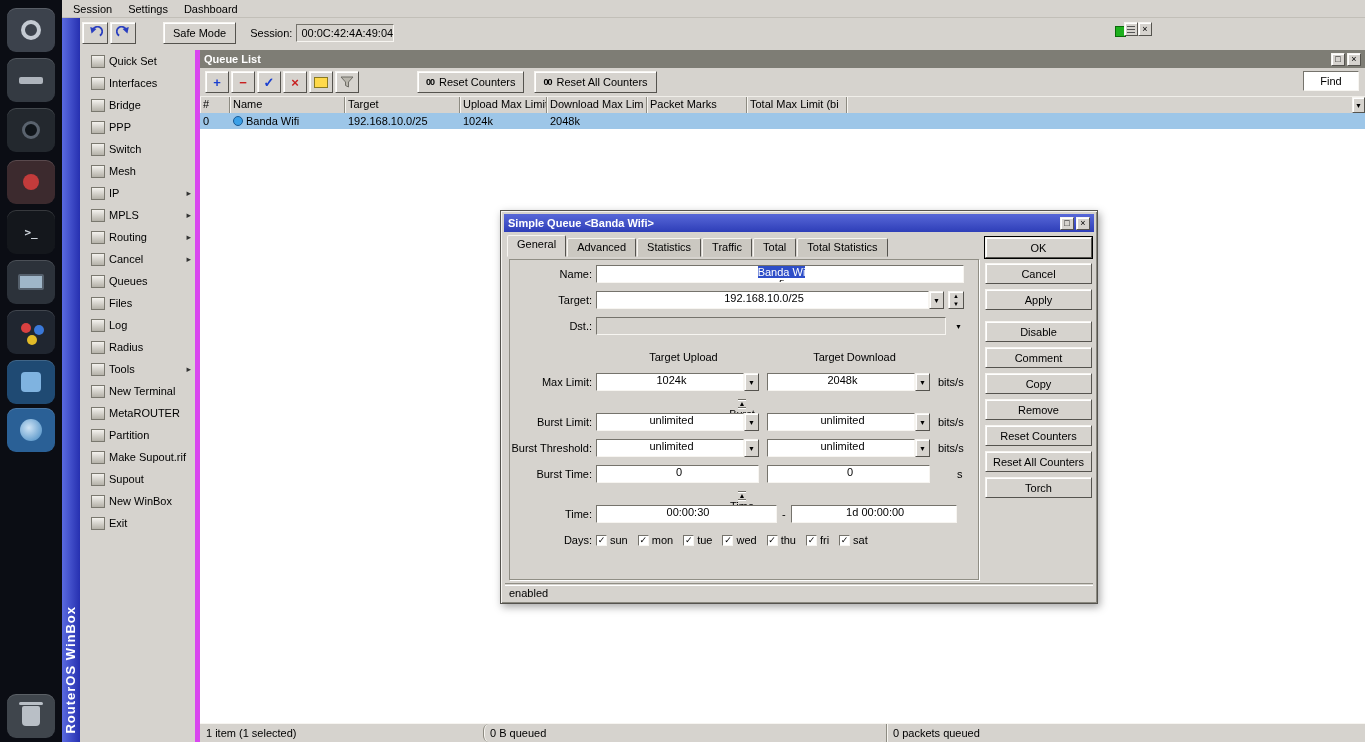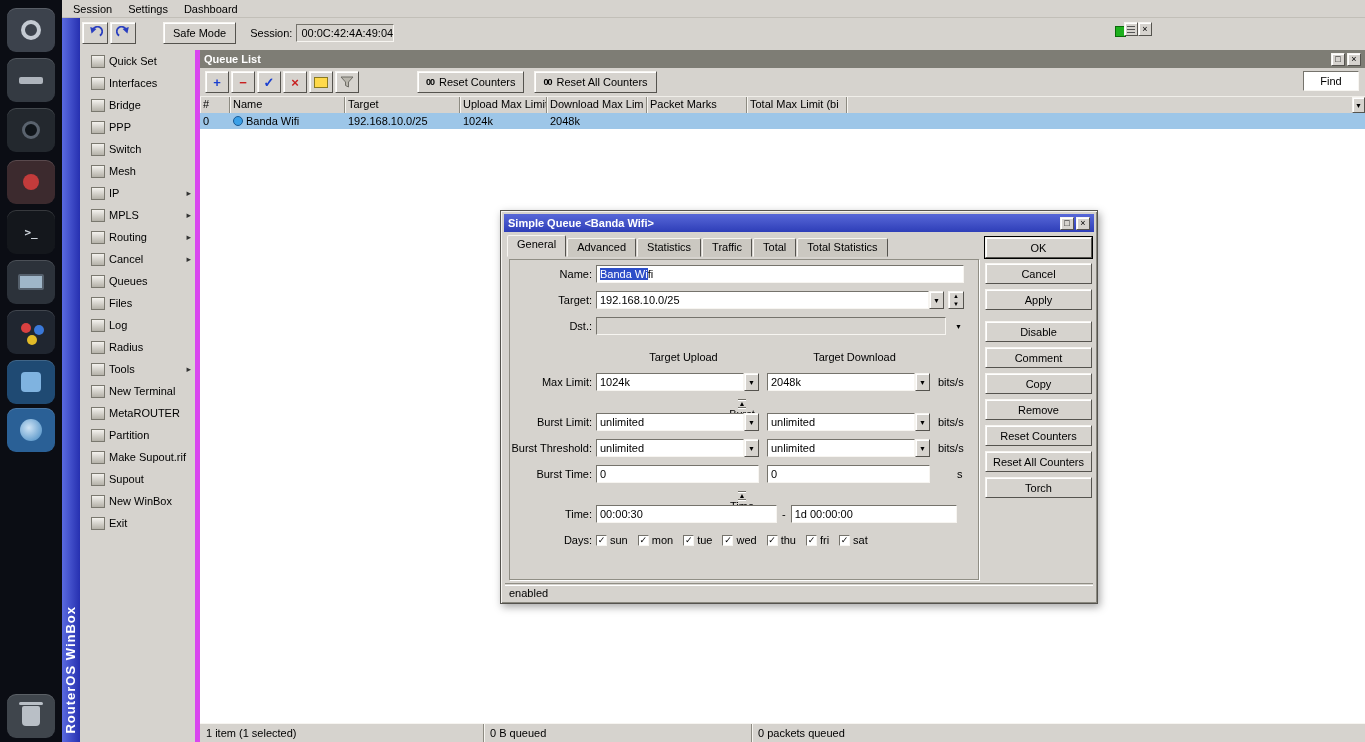--- a/index.html
+++ b/index.html
@@ -6,21 +6,21 @@
   html,body { width:1365px; height:742px; }
   body {
     font-family:"Liberation Sans", sans-serif;
     font-size:11px; color:#000;
     background:#d6d3ce;
     position:relative; overflow:hidden;
   }
 
   
   .btn3d { background:#d6d3ce; border:1px solid; border-color:#f7f5f1 #55534e #55534e #f7f5f1; box-shadow:inset 1px 1px 0 #fff; }
-  .sunken { border:1px solid; border-color:#75736c #f7f5f1 #f7f5f1 #75736c; background:#fff; }
+  .sunken { border:1px solid; border-color:#75736c #f7f5f1 #f7f5f1 #75736c; background:#fff;flex-direction:column; }
   .btn { display:flex; align-items:center; justify-content:center; cursor:default; }
 
   
   .desktop { position:absolute; left:0; top:0; width:62px; height:742px; background:#0b0d14; }
   .dicon { position:absolute; left:7px; width:48px; height:44px; border-radius:9px; display:flex; align-items:center; justify-content:center; box-shadow:inset 0 1px 0 rgba(255,255,255,.15); }
   .ic-ring { width:20px; height:20px; border:4px solid #c4cad2; border-radius:50%; }
   .ic-bar { width:24px; height:7px; background:#aeb4bc; border-radius:2px; }
   .ic-lens { width:18px; height:18px; background:#10151a; border:3px solid #5a636e; border-radius:50%; }
   .ic-red { width:16px; height:16px; background:#c23b3b; border-radius:50%; }
   .ic-term { font-family:"DejaVu Sans Mono", monospace; color:#cdd3da; font-size:11px; font-weight:bold; }
@@ -74,21 +74,21 @@
   .hcell { padding:1px 3px; border-right:1px solid #8d8b82; box-shadow:inset 1px 0 0 #f7f5f1; white-space:nowrap; overflow:hidden; }
   .hfill { flex:1; border-right:none; }
   .hdrop { width:13px; font-size:7px; display:flex; align-items:center; justify-content:center; }
   .col-num{width:30px} .col-name{width:115px} .col-target{width:115px} .col-upload{width:87px} .col-download{width:100px} .col-marks{width:100px} .col-total{width:100px}
   .qw-body { flex:1; background:#fff; overflow:hidden; }
   .qrow { height:16px; display:flex; background:#9dc6e8; align-items:center; }
   .qcell { padding:0 3px; white-space:nowrap; overflow:hidden; display:flex; align-items:center; gap:3px; }
   .queue-ic { width:10px; height:10px; border-radius:50%; background:#3aa0e8; border:1px solid #1a5a94; flex:none; }
   .qw-status { height:19px; display:flex; border-top:1px solid #f7f5f1; background:#d6d3ce; align-items:center; }
   .sb-cell { padding:0 6px; height:100%; display:flex; align-items:center; }
-  .sb-1 { width:283px; } .sb-2 { width:268px; border-left:1px solid #8d8b82; box-shadow:inset 1px 0 0 #f7f5f1; } .sb-3 { flex:1; border-left:1px solid #8d8b82; box-shadow:inset 1px 0 0 #f7f5f1; }
+  .sb-1 { width:283px; } .sb-2 { width:403px; border-left:1px solid #8d8b82; box-shadow:inset 1px 0 0 #f7f5f1;border-radius:6px; } .sb-3 { flex:1; border-left:1px solid #8d8b82; box-shadow:inset 1px 0 0 #f7f5f1; }
 
   
   .dialog { position:absolute; left:500px; top:210px; width:598px; height:394px; background:#d6d3ce; border:1px solid #55534e; box-shadow:inset 1px 1px 0 #f7f5f1, inset -1px -1px 0 #8a887f, 2px 3px 8px rgba(0,0,0,.35); }
   .dlg-title { position:absolute; left:3px; top:3px; right:3px; height:18px; background:linear-gradient(to bottom,#5868d8,#2e3eb8); color:#fff; display:flex; align-items:center; padding:0 4px; font-weight:bold; }
   .dlg-title .spacer { flex:1; }
   .dlg-tabs { position:absolute; left:6px; top:24px; right:6px; height:22px; display:flex; align-items:flex-end; }
   .dlg-panel { position:absolute; left:8px; top:48px; width:470px; height:321px; border:1px solid #908e85; box-shadow:1px 1px 0 #fff; }
   .frow { position:absolute; left:4px; display:flex; align-items:center; height:18px; }
   .flabel { width:91px; text-align:right; padding-right:4px; white-space:nowrap; overflow:hidden; flex:none; }
   .in { height:18px; display:flex; align-items:center; padding-left:3px; white-space:nowrap; overflow:hidden; }

